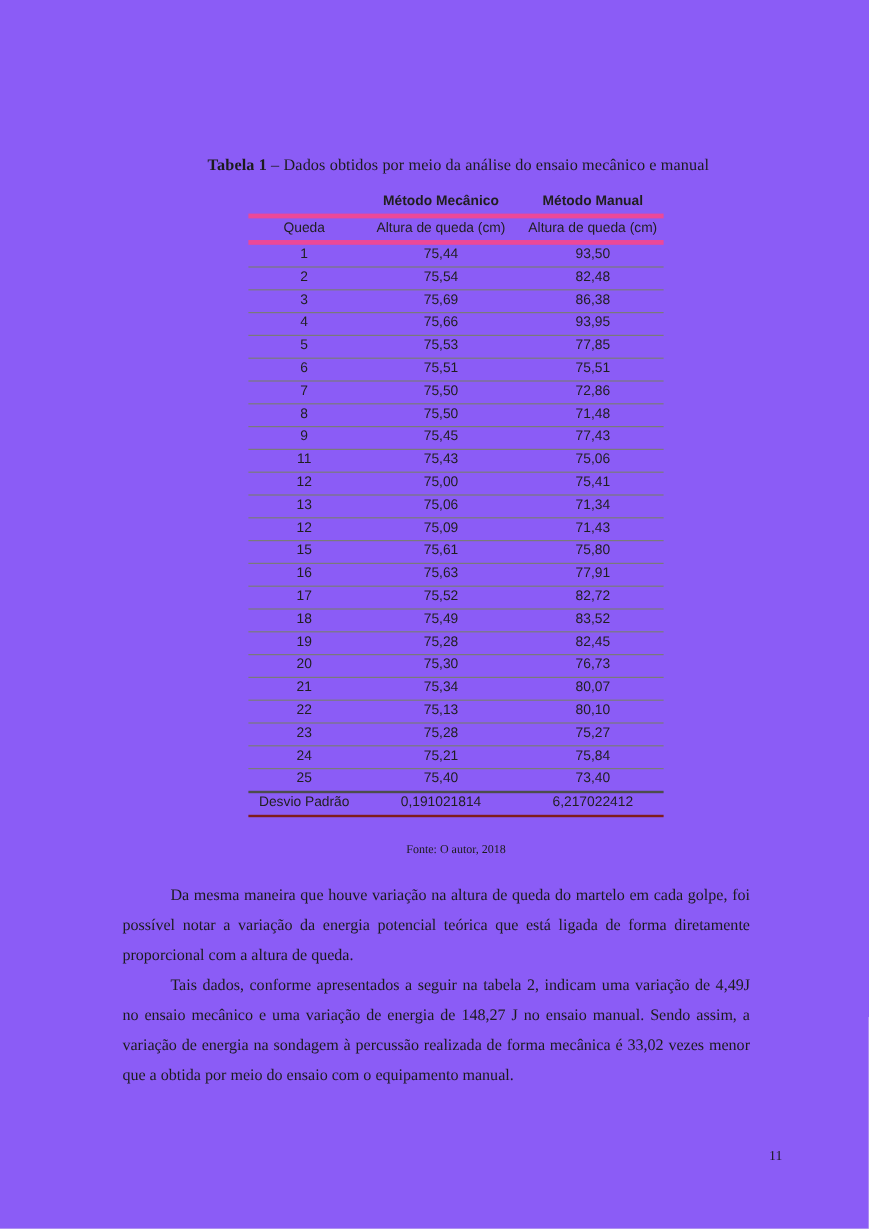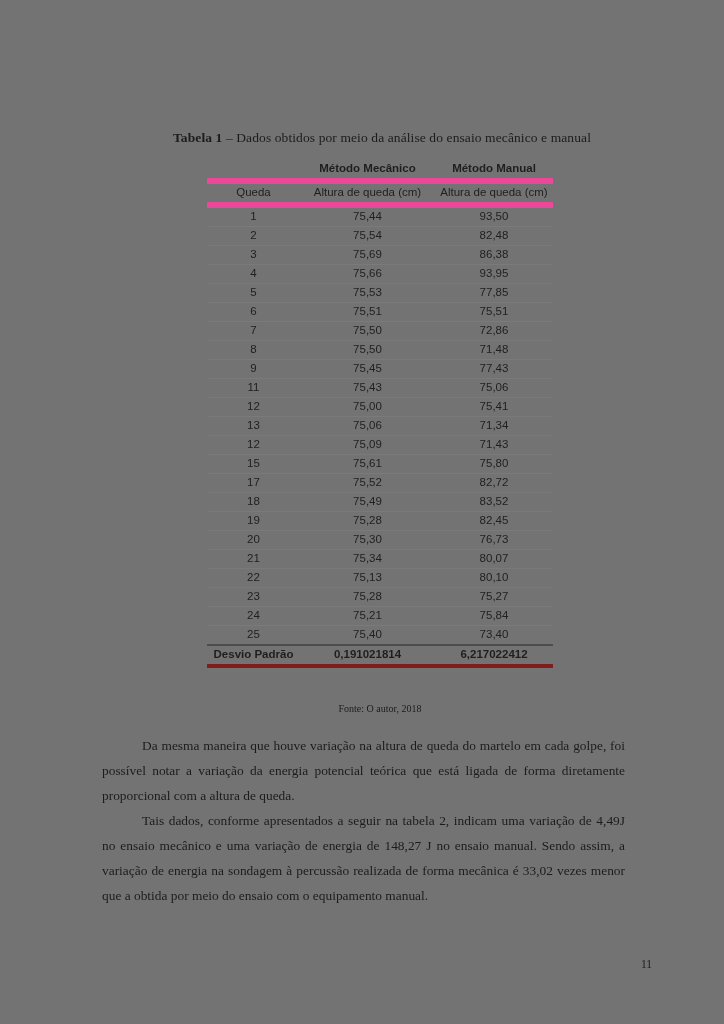--- a/index.html
+++ b/index.html
@@ -1,21 +1,21 @@
 <!DOCTYPE html>
 <html lang="pt"><head>
 <meta charset="utf-8">
 <style>
   html, body { margin: 0; padding: 0; background: #e9e9e9; }
   .page {
     position: relative;
     width: 724px;
     height: 1024px;
     margin: 0 auto;
-    background: #737373;
+    background: #8b5cf6;
     font-family: "Liberation Serif", serif;
     color: #1c1c1c;
     overflow: hidden;
   }
 
   
   .caption {
     position: absolute;
     top: 129px;
     left: 20px;
@@ -44,27 +44,27 @@
     height: 18px;
     padding: 0;
     text-align: center;
     vertical-align: middle;
     font-weight: normal;
     line-height: 1;
     border-bottom: 1px solid #7a7a7a;
   }
   table.data-table thead tr th {
     font-weight: bold;
-    border-bottom: 6px solid #ec4899;
+    border-bottom: 4px solid #ec4899;
   }
   table.data-table thead tr.column-header-row th { font-weight: normal; }
   table.data-table tbody tr:last-child td { border-bottom: 2px solid #4d4d4d; }
   table.data-table tfoot td {
-    font-weight: bold;
-    border-bottom: 4px solid #7f1d1d;
+    font-weight: normal;
+    border-bottom: 2px solid #7f1d1d;
   }
 
   
   .source-note {
     position: absolute;
     top: 703px;
     left: 207px;
     width: 346px;
     text-align: center;
     font-size: 10px;
@@ -183,20 +183,25 @@
           <td>12</td>
           <td>75,09</td>
           <td>71,43</td>
         </tr>
         <tr>
           <td>15</td>
           <td>75,61</td>
           <td>75,80</td>
         </tr>
         <tr>
+          <td>16</td>
+          <td>75,63</td>
+          <td>77,91</td>
+        </tr>
+        <tr>
           <td>17</td>
           <td>75,52</td>
           <td>82,72</td>
         </tr>
         <tr>
           <td>18</td>
           <td>75,49</td>
           <td>83,52</td>
         </tr>
         <tr>

